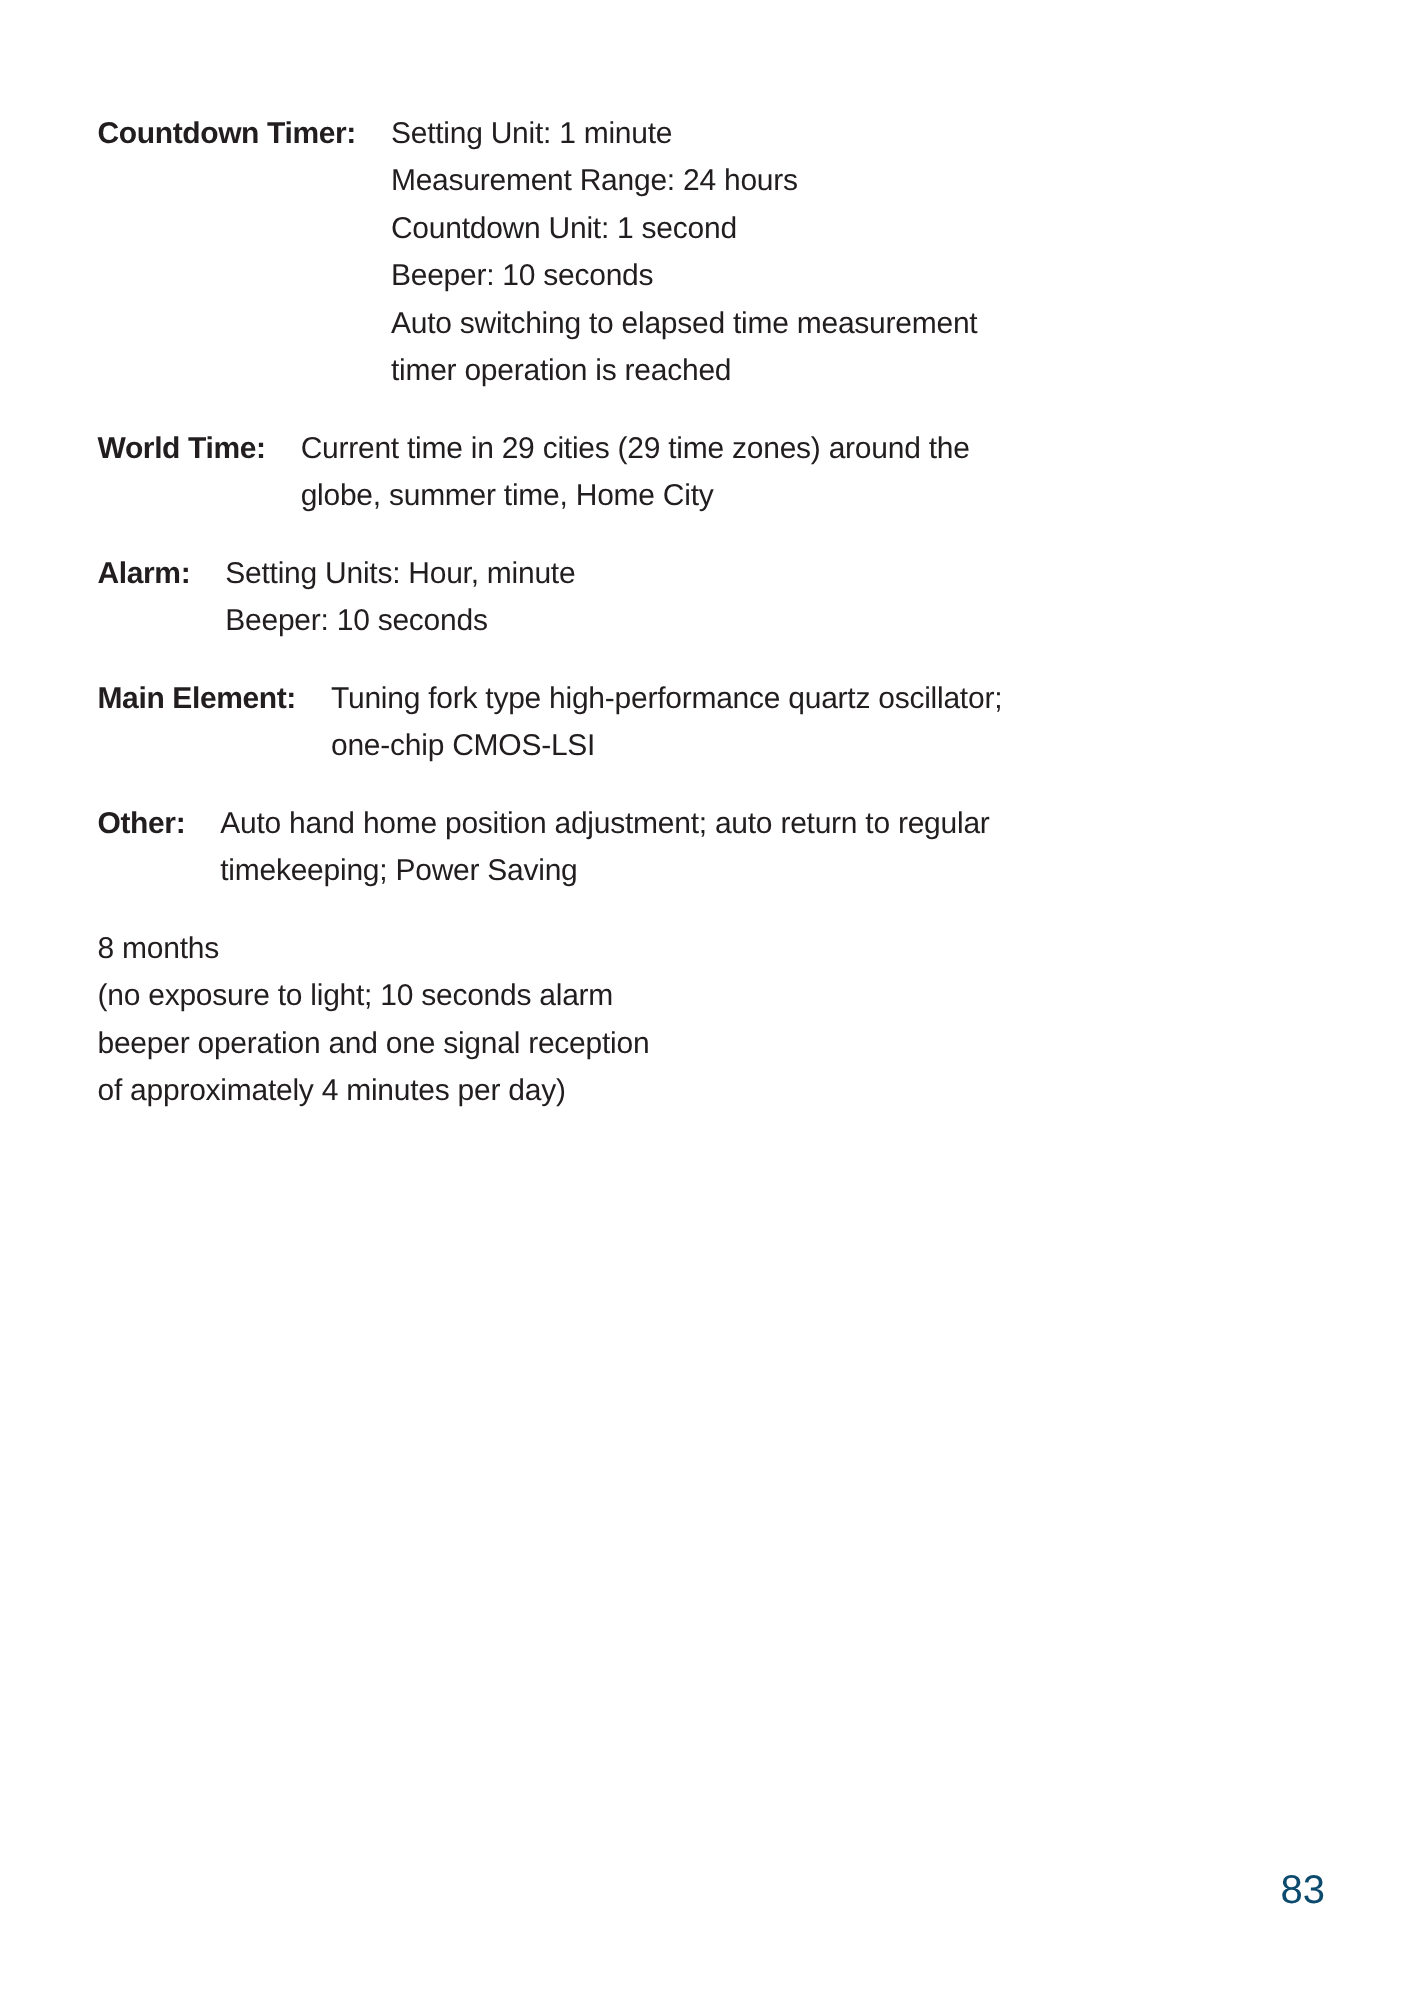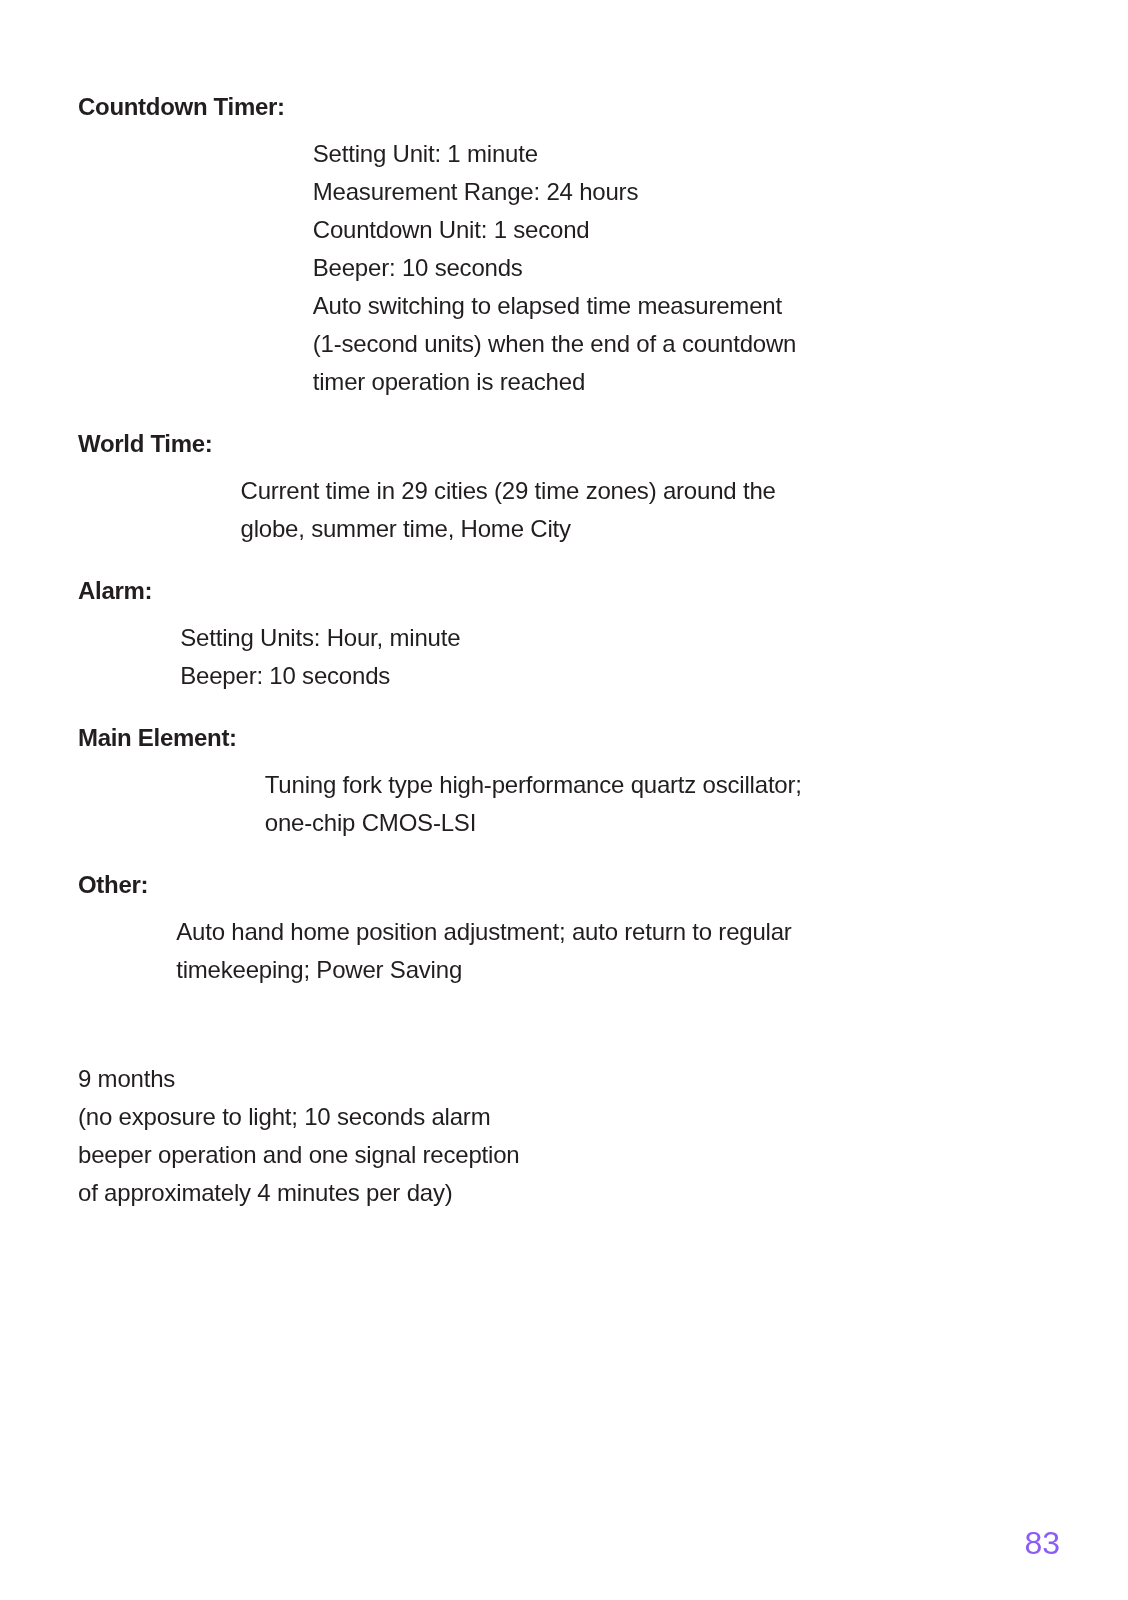--- a/index.html
+++ b/index.html
@@ -36,49 +36,47 @@
     gap: 28px;
   }
   .spec-label {
     font-weight: bold;
     white-space: nowrap;
     letter-spacing: -0.3px;
   }
   .spec-lines {
     flex: 1 1 auto;
     min-width: 0;
-    margin-top: 47px;
   }
   .spec-line {
     white-space: nowrap;
     letter-spacing: -0.2px;
   }
   .page-number {
     position: absolute;
-    top: 1524px;
+    top: 1492px;
     right: 68px;
     font-size: 32px;
     line-height: 38px;
-    color: #8b5cf6;
+    color: #0c4a6e;
   }
 </style>
 </head>
 <body>
 
 <div class="page">
   <div class="spec-list">
   <div class="spec-row">
     <span class="spec-label">Countdown Timer:</span>
     <div class="spec-lines">
           <div class="spec-line">Setting Unit: 1 minute</div>
           <div class="spec-line">Measurement Range: 24 hours</div>
           <div class="spec-line">Countdown Unit: 1 second</div>
           <div class="spec-line">Beeper: 10 seconds</div>
           <div class="spec-line">Auto switching to elapsed time measurement</div>
-          <div class="spec-line">(1-second units) when the end of a countdown</div>
           <div class="spec-line">timer operation is reached</div>
         </div>
   </div>
 
   <div class="spec-row">
     <span class="spec-label">World Time:</span>
     <div class="spec-lines">
           <div class="spec-line">Current time in 29 cities (29 time zones) around the</div>
           <div class="spec-line">globe, summer time, Home City</div>
         </div>
@@ -104,21 +102,21 @@
     <span class="spec-label">Other:</span>
     <div class="spec-lines">
           <div class="spec-line">Auto hand home position adjustment; auto return to regular</div>
           <div class="spec-line">timekeeping; Power Saving</div>
         </div>
   </div>
 
 
   <div class="spec-row">
     <div class="spec-lines">
-          <div class="spec-line">9 months</div>
+          <div class="spec-line">8 months</div>
           <div class="spec-line">(no exposure to light; 10 seconds alarm</div>
           <div class="spec-line">beeper operation and one signal reception</div>
           <div class="spec-line">of approximately 4 minutes per day)</div>
         </div>
   </div>
 </div>
   <div class="page-number">83</div>
 </div>
 
 </body></html>

